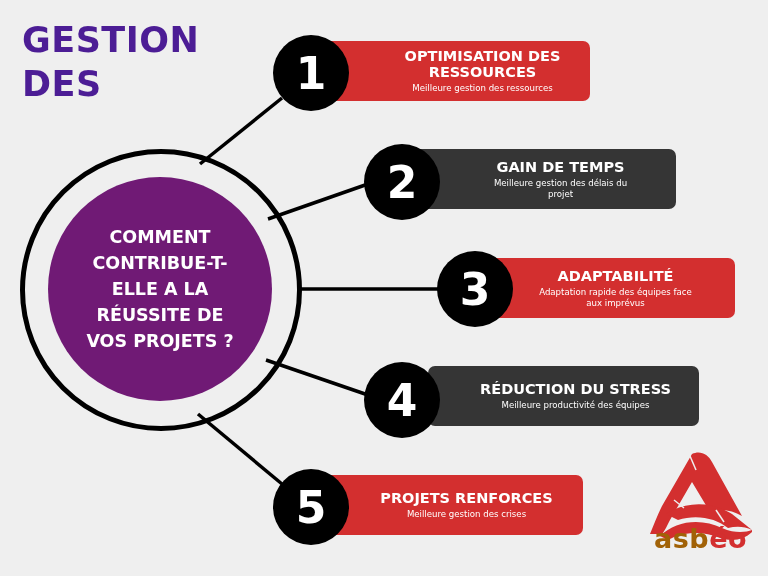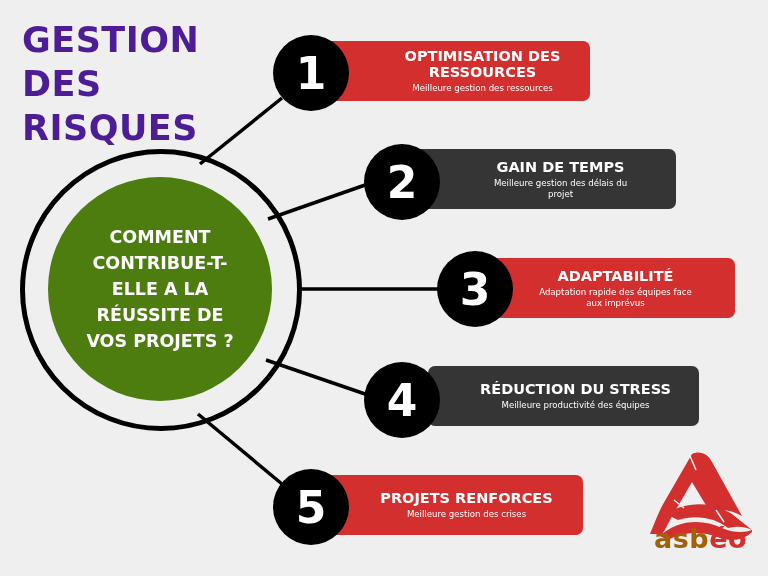--- a/index.html
+++ b/index.html
@@ -4,21 +4,21 @@
 <style>
   html, body { margin: 0; padding: 0; }
   body { width: 768px; height: 576px; background: #efefef; position: relative; overflow: hidden;
          font-family: "DejaVu Sans", "Liberation Sans", sans-serif; }
   .title { position: absolute; left: 22px; top: 18px; font-size: 35px; font-weight: 900; line-height: 44px;
            color: #4c1d95; letter-spacing: 0.5px; font-family: "DejaVu Sans", sans-serif; }
   .title div { white-space: nowrap; }
   svg.lines { position: absolute; left: 0; top: 0; }
   .ring { position: absolute; left: 20px; top: 149px; width: 272px; height: 272px; border: 5px solid #000;
           border-radius: 50%; box-sizing: content-box; }
-  .core { position: absolute; left: 48px; top: 177px; width: 224px; height: 224px; background: #4d7c0f; border-radius: 50%;
+  .core { position: absolute; left: 48px; top: 177px; width: 224px; height: 224px; background: #701a75; border-radius: 50%;
           display: flex; align-items: center; justify-content: center; text-align: center; }
   .core-text { color: #fff; font-weight: 700; font-size: 17.5px; line-height: 26px; width: 200px;
                font-family: "DejaVu Sans", sans-serif; }
   .core-text div { white-space: nowrap; }
   .box { position: absolute; height: 60px; border-radius: 7px; color: #fff; text-align: center;
          display: flex; flex-direction: column; justify-content: center; }
   .box.red { background: #d32f2f; }
   .box.dark { background: #353535; }
   .box-title { font-weight: 700; font-size: 14.5px; line-height: 16px; font-family: "DejaVu Sans", sans-serif; }
   .box-desc { font-size: 8.6px; line-height: 11px; margin-top: 3px; font-family: "DejaVu Sans", sans-serif; }
@@ -30,21 +30,20 @@
                font-family: "DejaVu Sans", sans-serif; line-height: 30px; }
   .logo-text .a { color: #a16207; }
   .logo-text .b { color: #d32f2f; }
 </style>
 </head>
 <body>
 
 <div class="title">
   <div>GESTION</div>
   <div>DES</div>
-  <div>RISQUES</div>
 </div>
 
 <svg class="lines" width="768" height="576">
   <line x1="200" y1="164" x2="282" y2="98" stroke="#000" stroke-width="3.5"></line>
   <line x1="268" y1="219" x2="368" y2="184" stroke="#000" stroke-width="3.5"></line>
   <line x1="300" y1="289" x2="440" y2="289" stroke="#000" stroke-width="3.5"></line>
   <line x1="266" y1="360" x2="368" y2="395" stroke="#000" stroke-width="3.5"></line>
   <line x1="198" y1="414" x2="282" y2="484" stroke="#000" stroke-width="3.5"></line>
 </svg>
 

